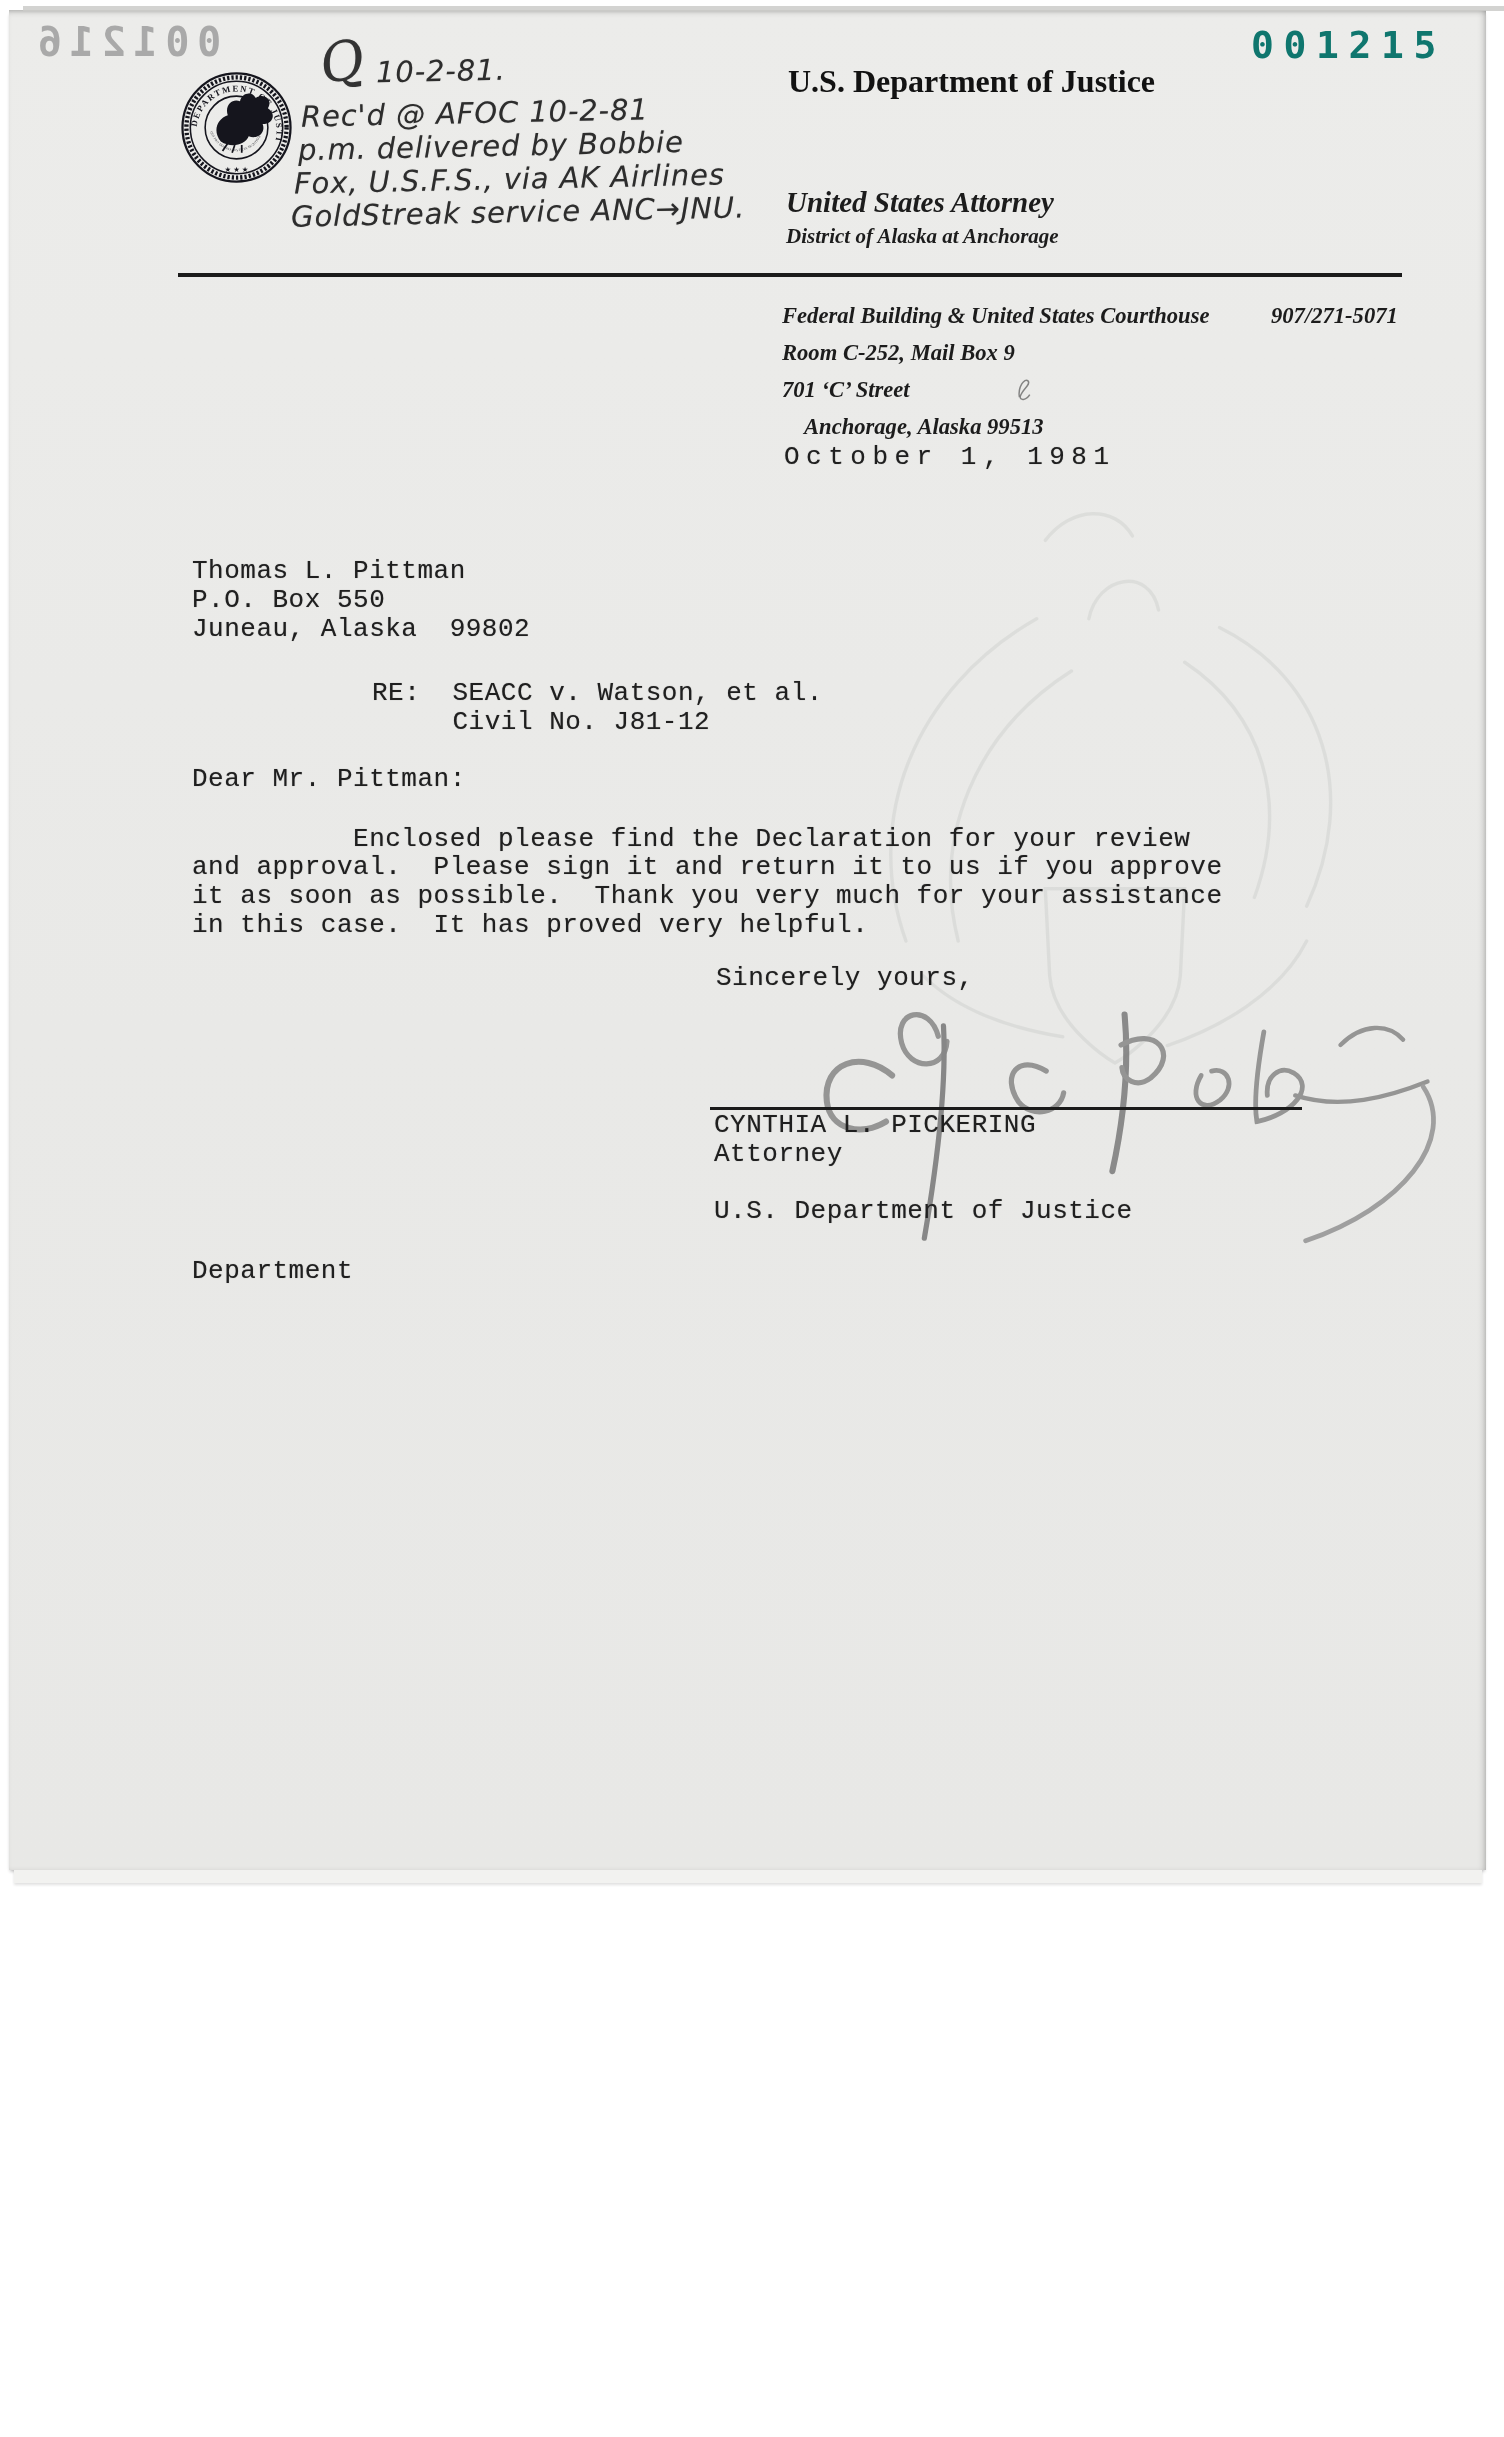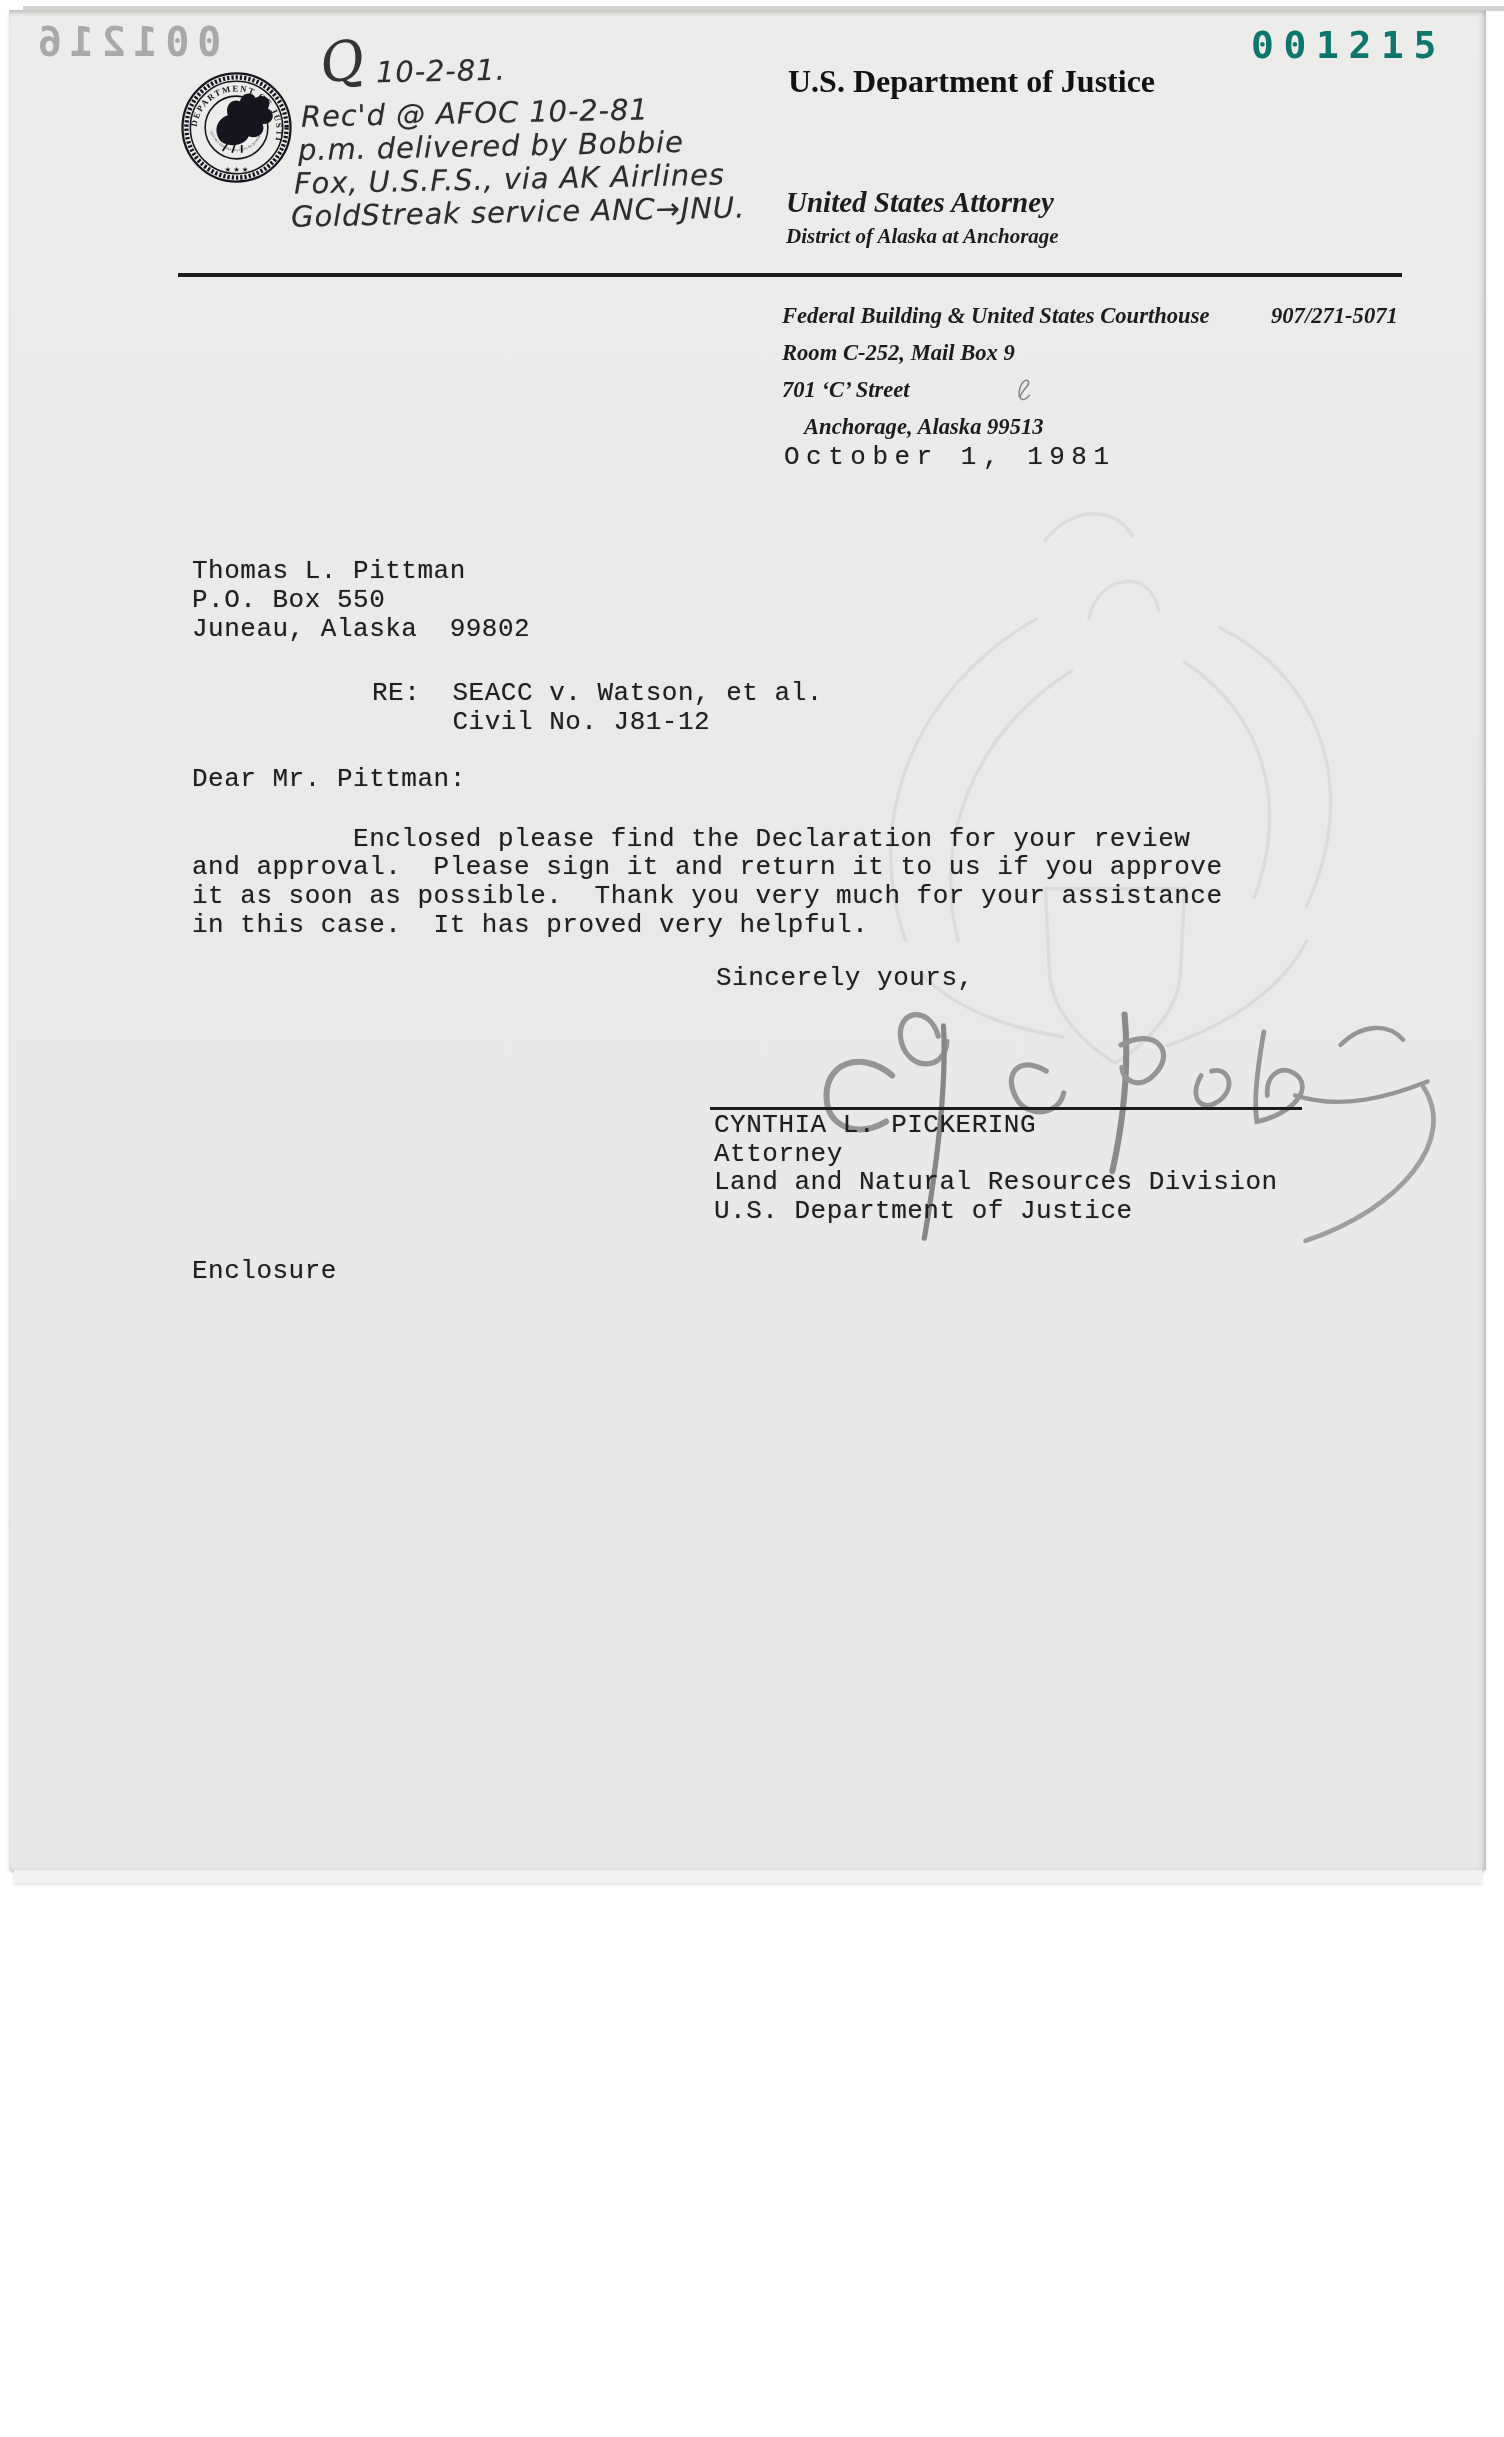--- a/index.html
+++ b/index.html
@@ -131,19 +131,18 @@
       <path stroke-width="5" d="M 648,128 C 700,145 755,130 800,112"></path>
       <path stroke-width="5" d="M 700,70 C 725,45 755,45 772,64"></path>
       <path stroke-width="5.5" stroke="#989898" d="M 795,118 C 835,178 770,258 660,295"></path>
     </g>
   </svg>
 
   <div class="rule" style="left:710px;top:1107px;width:592px;height:2.6px;"></div>
 
   <div class="mono" style="left:714px;top:1111px;">CYNTHIA L. PICKERING</div>
   <div class="mono" style="left:714px;top:1140px;">Attorney</div>
-  <div class="mono" style="left:714px;top:1168px;">Land and Natural Resources Division</div>
   <div class="mono" style="left:714px;top:1197px;">U.S. Department of Justice</div>
 
-  <div class="mono" style="left:192px;top:1257px;">Enclosure</div>
+  <div class="mono" style="left:192px;top:1257px;">Department</div>
 
 </div>
 
 
 </body></html>

